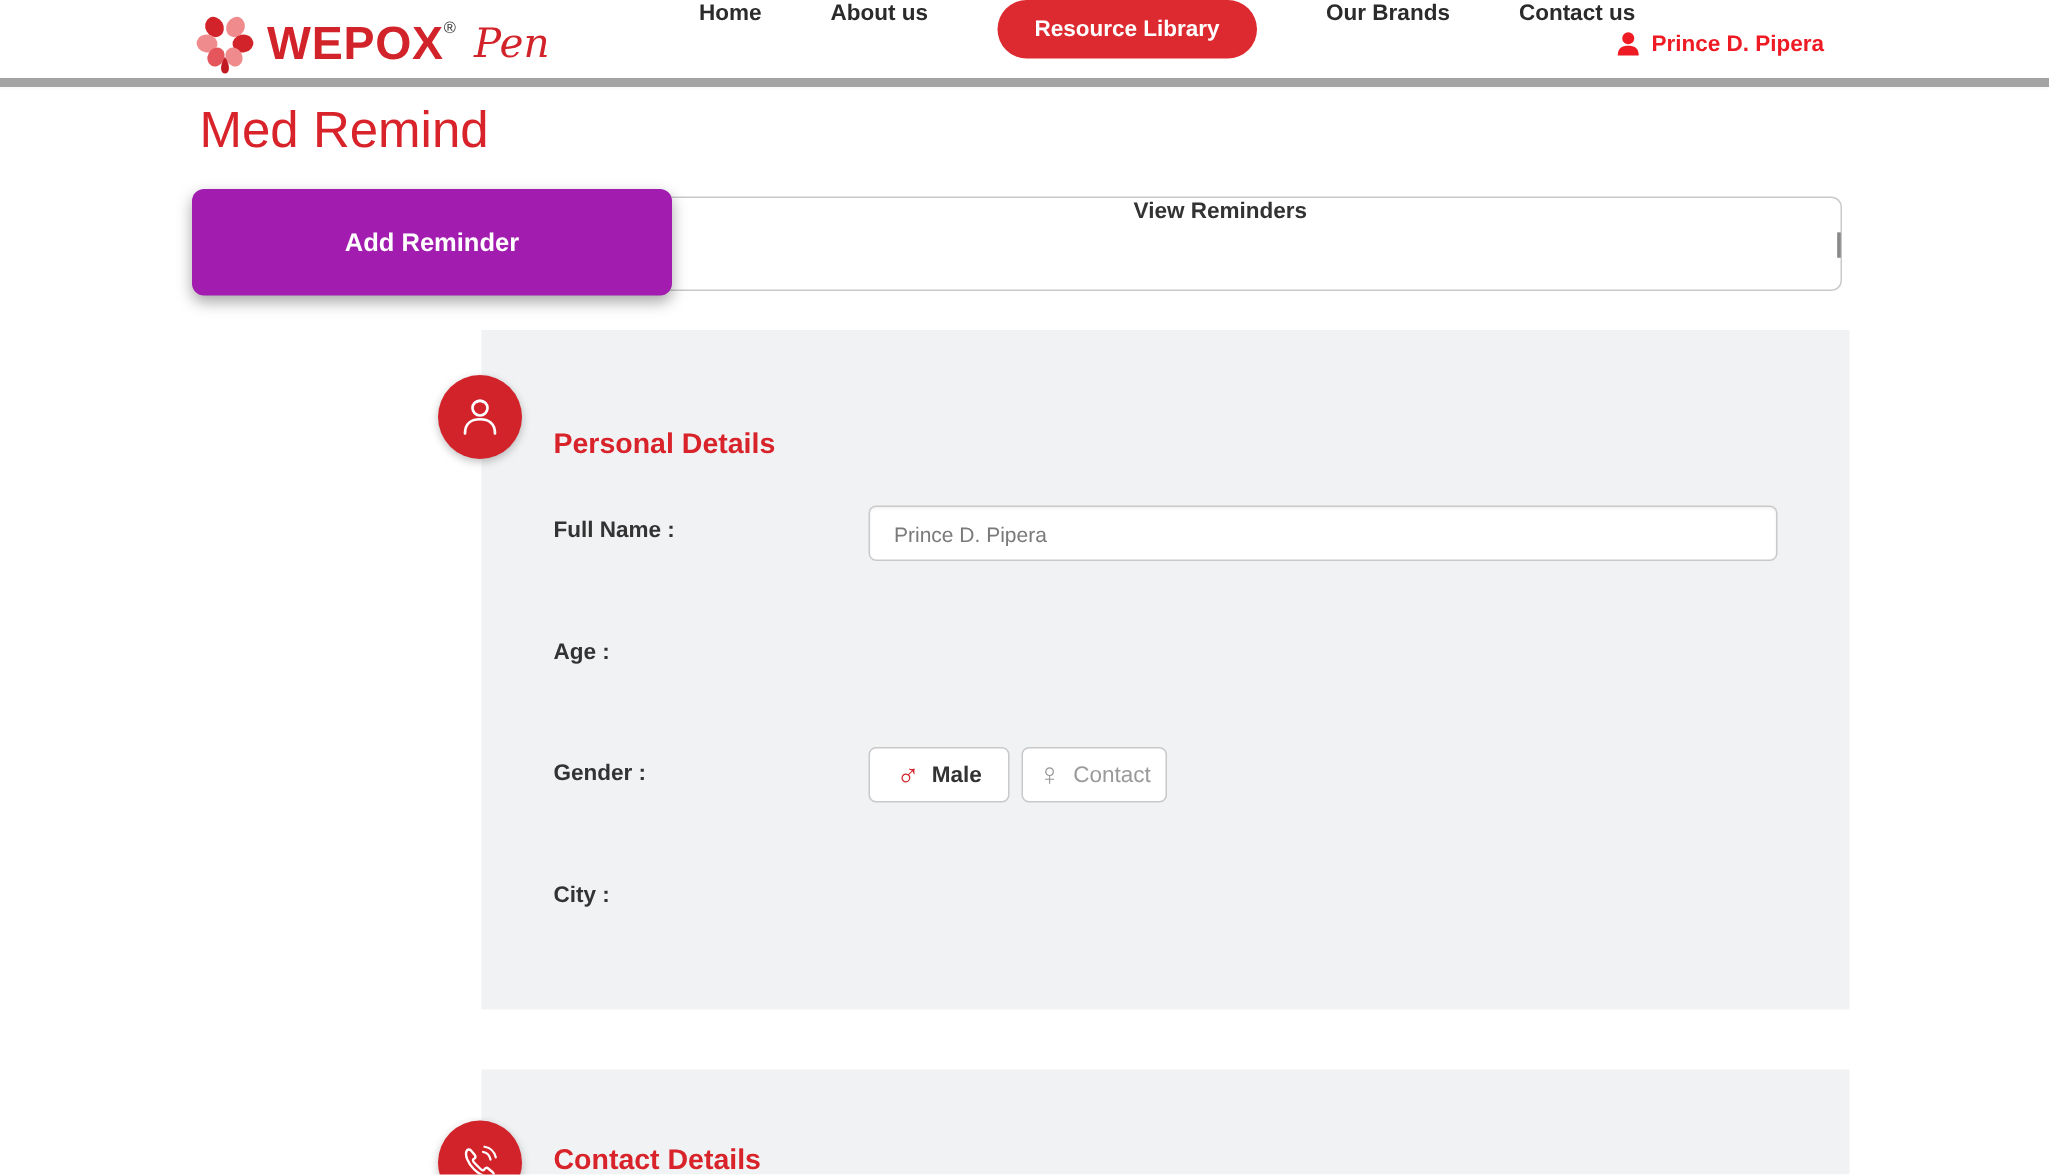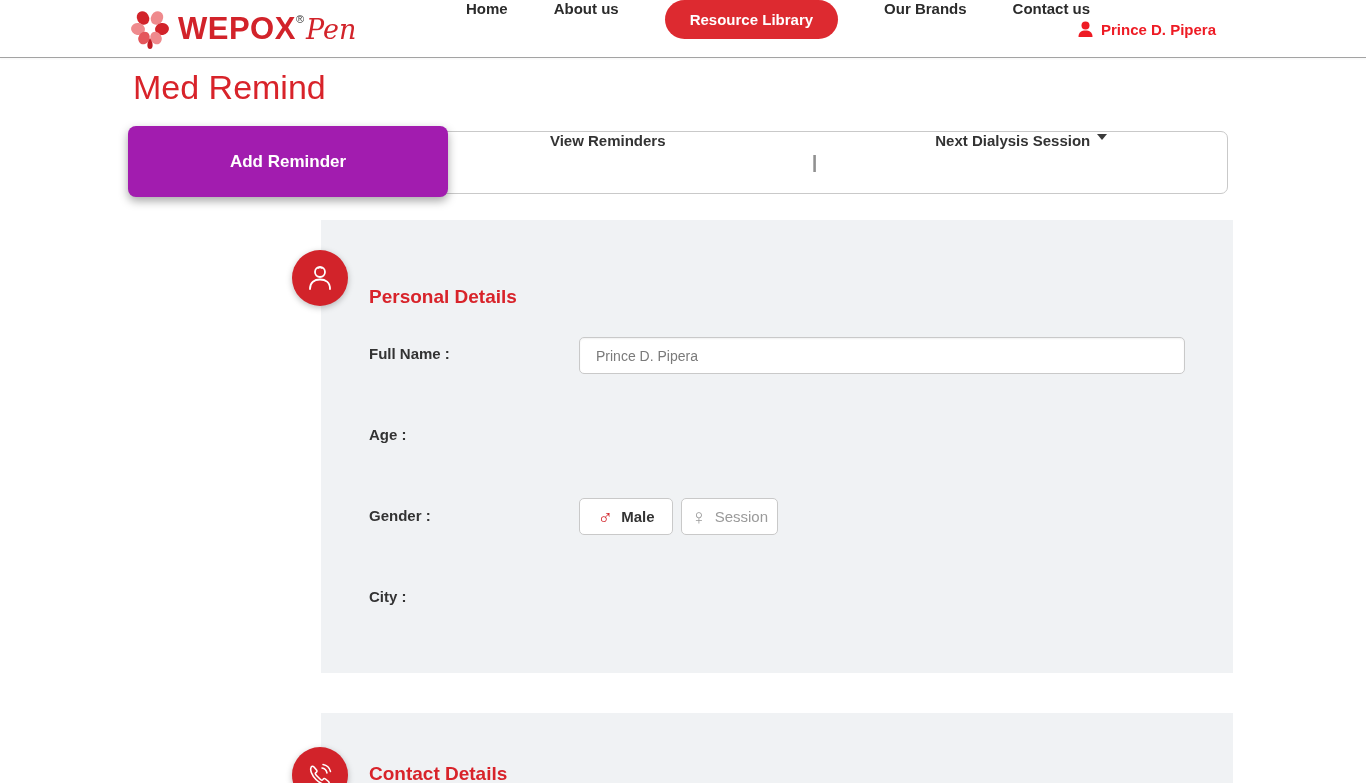--- a/index.html
+++ b/index.html
@@ -2,28 +2,28 @@
 <html><head>
 <meta charset="utf-8">
 <style>
   * { margin:0; padding:0; box-sizing:border-box; }
   html,body { width:1366px; height:783px; overflow:hidden; background:#fff;
     font-family:"Liberation Sans", sans-serif; }
   #page { position:relative; width:1366px; height:783px; background:#fff; }
 
   
   .header { position:absolute; top:0; left:0; width:1366px; height:58px;
-    background:#fff; border-bottom:1px solid #a3a3a3;
+    background:#fff; border-bottom:6px solid #a3a3a3;
     box-shadow:0 1px 2px rgba(0,0,0,0.04); z-index:5; }
   .logo { position:absolute; left:130px; top:8px; display:flex; align-items:center; }
   .logo-flower { width:40px; height:42px; margin-right:8px; }
   .logo-brand { font-size:31px; font-weight:bold; color:#d2232a; letter-spacing:0.5px; }
   .logo-reg { font-size:11px; color:#3a3a3a; vertical-align:top; position:relative; top:-10px; }
   .logo-sub { font-family:"DejaVu Serif", serif; font-style:italic; font-size:27px;
-    color:#d2232a; margin-left:2px; }
+    color:#d2232a; margin-left:12px; }
   .nav { position:absolute; left:466px; top:0; height:58px; display:flex; align-items:flex-start; gap:46px; }
   .nav-item { font-size:15px; font-weight:bold; color:#2b2b2b; cursor:pointer; white-space:nowrap; }
   .nav-pill { background:#dd2a30; color:#fff; padding:11px 25px; border-radius:24px; }
   .user-chip { position:absolute; left:1078px; top:0; height:58px; display:flex;
     align-items:center; gap:8px; cursor:pointer; }
   .user-chip svg { width:15px; height:17px; }
   .user-name { font-size:15px; font-weight:bold; color:#ee1b24; white-space:nowrap; }
 
   
   .page-title { position:absolute; left:133px; top:68px; font-size:34px; color:#d8232a; }
@@ -120,24 +120,20 @@
 
   <div class="page-title">Med Remind</div>
 
   <div class="tabbar">
     <span class="tab-sep">|</span>
     <span class="tab">
       <span>View Reminders</span>
     </span>
     <span class="tab-sep">|</span>
     <span class="tab-sep">|</span>
-    <span class="tab">
-      <span>Next Dialysis Session</span>
-      <span class="caret-down"></span>
-    </span>
   </div>
   <button class="btn-add-reminder">Add Reminder</button>
 
   <div class="panel panel-personal"></div>
   <div class="section-badge badge-personal">
     <svg width="26" height="28" viewBox="0 0 26 28">
       <circle cx="13" cy="8" r="5" fill="none" stroke="#fff" stroke-width="1.8"></circle>
       <path d="M3 25 C3 18 7.5 15.5 13 15.5 C18.5 15.5 23 18 23 25" fill="none" stroke="#fff" stroke-width="1.8" stroke-linecap="round"></path>
       <path d="M10.5 4.5 Q13 2.5 15.5 4.5" fill="none" stroke="#fff" stroke-width="1.4"></path>
     </svg>
@@ -149,21 +145,21 @@
 
   <label class="field-label" style="top:426px;">Age :</label>
 
   <label class="field-label" style="top:507px;">Gender :</label>
   <div class="gender-btn gender-male" style="top:498px;">
     <span class="gender-symbol">♂</span>
     <span class="gender-label">Male</span>
   </div>
   <div class="gender-btn gender-female" style="top:498px;">
     <span class="gender-symbol">♀</span>
-    <span class="gender-label">Session</span>
+    <span class="gender-label">Contact</span>
   </div>
 
   <label class="field-label" style="top:588px;">City :</label>
 
   <div class="panel panel-contact"></div>
   <div class="section-badge badge-contact">
     <svg width="26" height="26" viewBox="0 0 26 26">
       <path d="M7 5 C6 4 4.5 4 4 5.5 C3 8 4.5 13 9 17.5 C13.5 22 18.5 23.5 21 22.5 C22.5 22 22.5 20.5 21.5 19.5 L18.5 17 C17.5 16.2 16.5 16.5 16 17.5 C15.5 18.5 14.5 18.5 13 17 L9.5 13.5 C8 12 8 11 9 10.5 C10 10 10.3 9 9.5 8 Z" fill="none" stroke="#fff" stroke-width="1.6" stroke-linejoin="round"></path>
       <path d="M15 6 Q19 6.5 20 11" fill="none" stroke="#fff" stroke-width="1.5" stroke-linecap="round"></path>
       <path d="M16 2.5 Q22 3.5 23.5 9.5" fill="none" stroke="#fff" stroke-width="1.5" stroke-linecap="round"></path>

